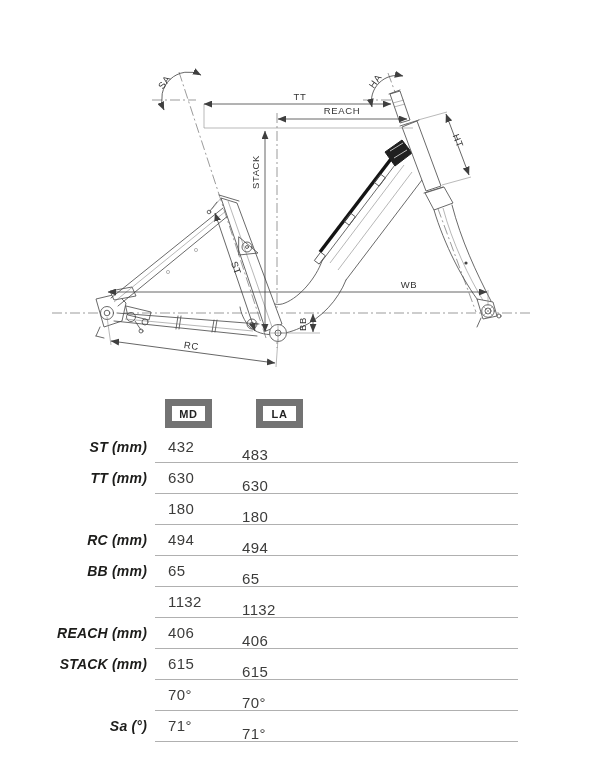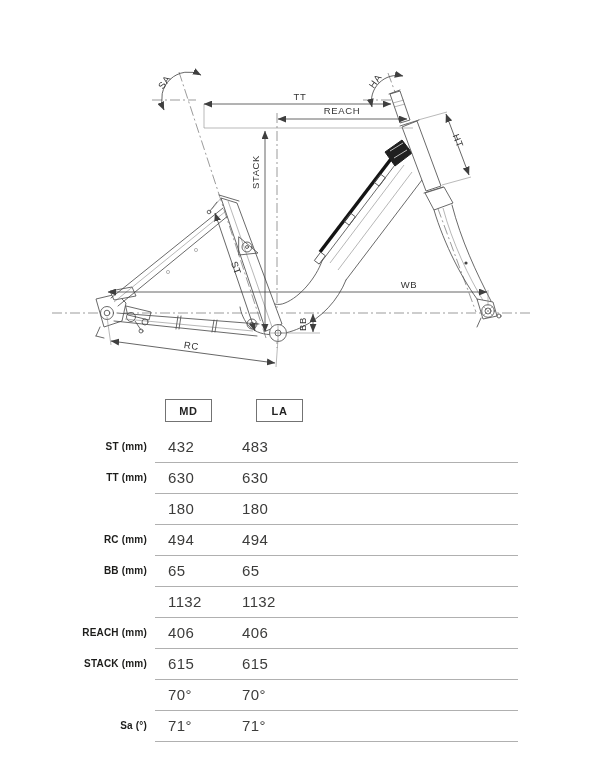--- a/index.html
+++ b/index.html
@@ -2,35 +2,35 @@
 <html><head>
 <meta charset="utf-8">
 <style>
   html,body{margin:0;padding:0;background:#ffffff;}
   .page{position:relative;width:600px;height:781px;background:#fff;overflow:hidden;
         font-family:"Liberation Sans",sans-serif;}
   .diagram{position:absolute;left:0;top:0;width:600px;height:392px;}
 
   
   .geo-table{position:absolute;left:0;top:399px;width:600px;}
-  .col-head{position:absolute;top:0;width:47px;height:23px;box-sizing:border-box;
-            border:1px solid #737373;display:flex;align-items:center;justify-content:center;
+  .col-head{position:absolute;top:0;width:47px;height:29px;box-sizing:border-box;
+            border:7px solid #737373;display:flex;align-items:center;justify-content:center;
             font-size:11px;font-weight:bold;letter-spacing:.6px;color:#232323;}
   .col-head.md{left:165px;}
   .col-head.la{left:256px;}
   .rows{position:absolute;left:0;top:33px;width:600px;}
   .trow{position:relative;height:31px;}
   .tlabel{position:absolute;left:0;top:0;width:147px;height:30px;line-height:30px;
-          text-align:right;font-size:10px;font-weight:bold;color:#1d1d1b;letter-spacing:.2px;}
+          text-align:right;font-size:14px;font-weight:bold;color:#1d1d1b;letter-spacing:.2px;font-style:italic;}
   .tvals{position:absolute;left:155px;top:0;width:363px;height:30px;
          border-bottom:1px solid #b0b0b0;}
   .v{position:absolute;top:0;height:30px;line-height:30px;font-size:15px;color:#3c3c3b;
      letter-spacing:.4px;text-align:right;}
   .v-md{left:13px;}
-  .v-la{left:87px;}
+  .v-la{left:87px;margin-top:8px;}
 
   
   .frame-line{fill:none;stroke:#4f4f4f;stroke-width:.85;stroke-linejoin:round;stroke-linecap:round;}
   .frame-fill{fill:#ffffff;stroke:#4f4f4f;stroke-width:.85;stroke-linejoin:round;}
   .thin{fill:none;stroke:#6f6f6f;stroke-width:.5;}
   .dim{fill:none;stroke:#3f3f3f;stroke-width:.8;}
   .ext{fill:none;stroke:#8a8a8a;stroke-width:.6;}
   .axis{fill:none;stroke:#707070;stroke-width:.7;stroke-dasharray:10 3 2 3;}
   .dimtxt{font-family:"Liberation Sans",sans-serif;font-size:9.5px;fill:#333;letter-spacing:.6px;}
   .battery{fill:none;stroke:#141414;stroke-width:3.4;}

